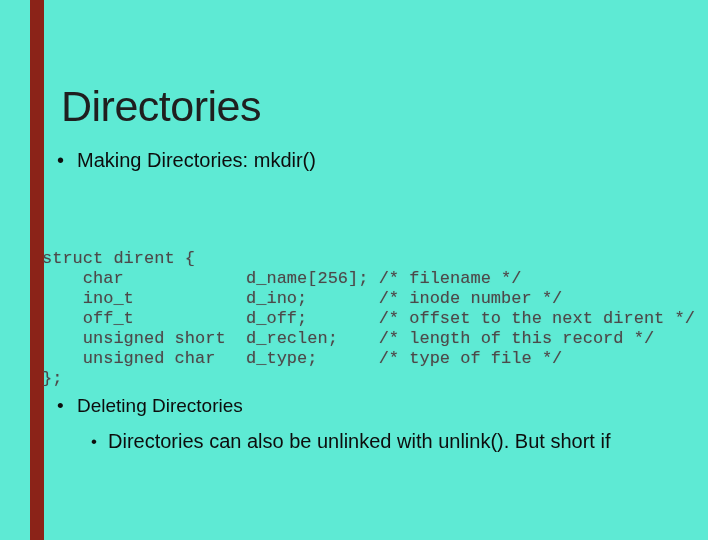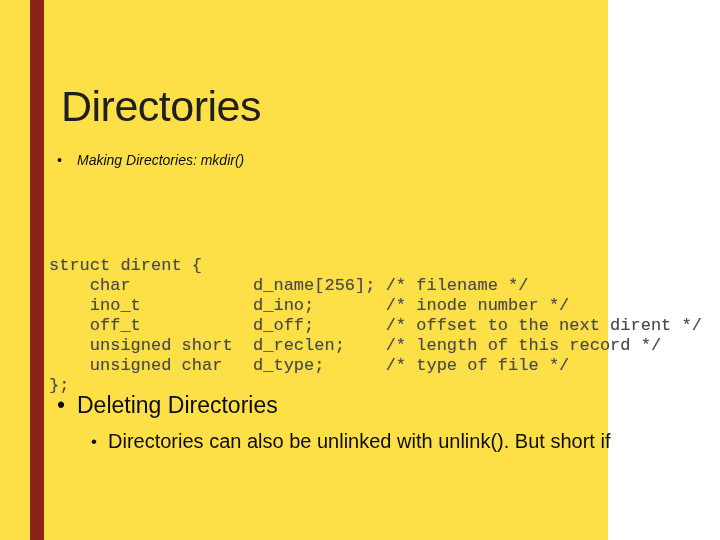--- a/index.html
+++ b/index.html
@@ -6,23 +6,23 @@
     margin: 0;
     padding: 0;
     width: 720px;
     height: 540px;
     background: #ffffff;
     overflow: hidden;
     font-family: "Liberation Sans", sans-serif;
   }
   .slide {
     position: relative;
-    width: 608px;
+    width: 708px;
     height: 540px;
-    background: #fde047;
+    background: #5eead4;
   }
   .accent-bar {
     position: absolute;
     left: 30px;
     top: 0;
     width: 14px;
     height: 540px;
     background: #8B2318;
   }
   .slide-title {
@@ -42,47 +42,46 @@
     padding-left: 20px;
     color: #0d0d0d;
   }
   .bullet-row .dot::before {
     content: "\2022";
     position: absolute;
     left: 0;
     top: 0;
   }
   .lvl1 {
-    font-size: 14px;
+    font-size: 20px;
     line-height: 28px;
-    font-style: italic;
   }
   .row-making { top: 146px; }
   .row-reading { top: 184px; }
   .row-deleting {
     top: 391px;
-    font-size: 23px;
+    font-size: 19px;
     line-height: 29px;
   }
   .row-sub {
     left: 91px;
     top: 429px;
     padding-left: 17px;
     font-size: 20px;
     line-height: 24px;
   }
   .row-sub .dot::before {
     font-size: 17px;
     top: 1px;
   }
   .code-block {
     position: absolute;
     left: 37px;
     top: 244px;
-    margin: 12px;
+    margin: 5px;
     font-family: "Liberation Mono", monospace;
     font-size: 17px;
     line-height: 20px;
     color: #4a4a4a;
     text-shadow: 0 0 1px rgba(120,120,120,0.55);
     white-space: pre;
   }
   .code-line { white-space: pre; }
   .bullet-line { white-space: nowrap; }
 </style>

